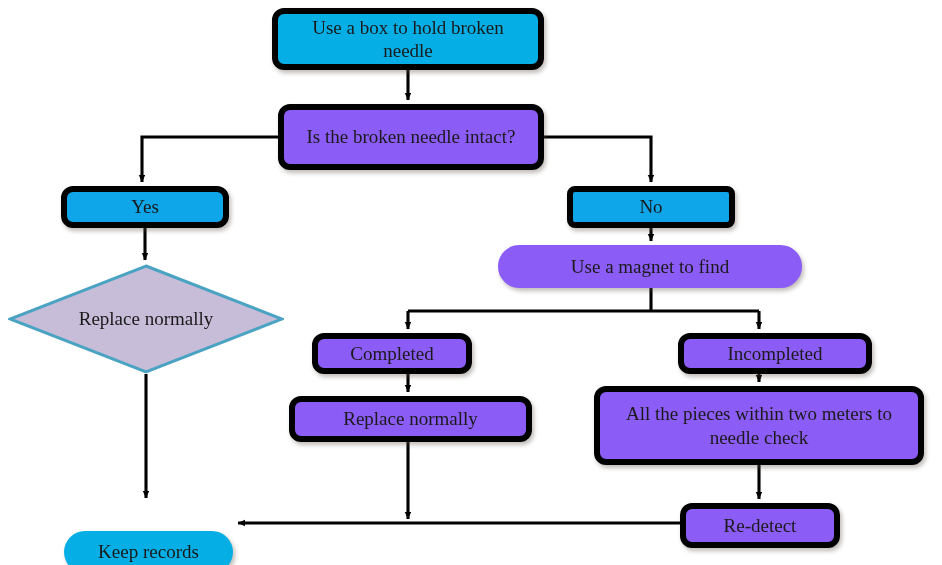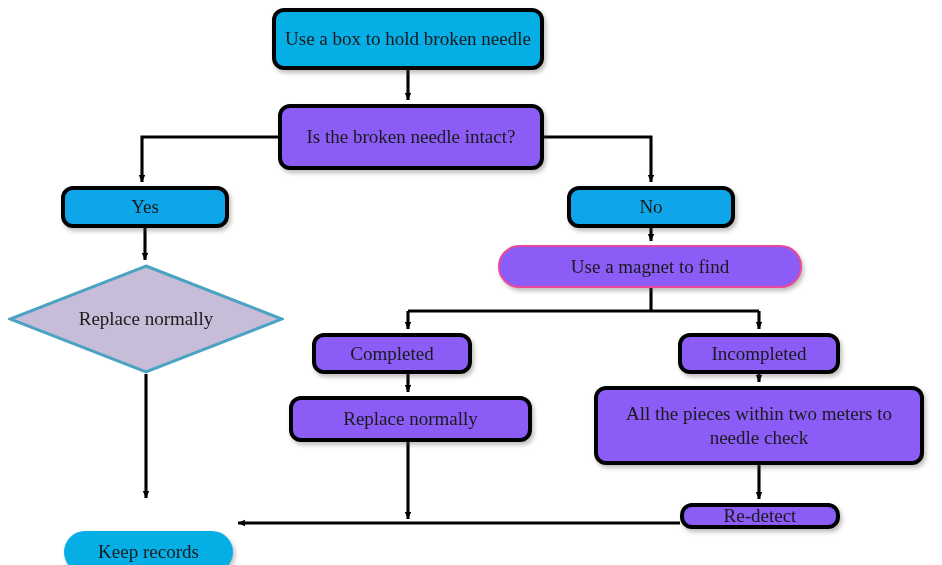--- a/index.html
+++ b/index.html
@@ -34,26 +34,26 @@
     justify-content: center;
     text-align: center;
     color: #1a1a1a;
     font-size: 19px;
     line-height: 1.22;
     padding: 2px 8px;
     z-index: 2;
   }
   
   .shape-roundrect {
-    border: 4px solid #000000;
+    border: 6px solid #000000;
     border-radius: 12px;
     box-shadow: 2px 3px 4px rgba(90,80,70,0.38);
   }
   .shape-stadium {
-    border: 2px solid #ec4899;
+    border: 2px solid #8b5cf6;
     border-radius: 999px;
     box-shadow: 2px 3px 4px rgba(90,80,70,0.38);
   }
   .shape-pill-plain {
     border: none;
     border-radius: 999px;
     box-shadow: 2px 3px 4px rgba(90,80,70,0.38);
   }
   .shape-diamond {
     border: none;
@@ -122,52 +122,52 @@
   </div>
 
   <div class="node shape-roundrect fill-lavender" style="left:278px; top:104px; width:266px; height:66px;">
     <span>Is the broken needle intact?</span>
   </div>
 
   <div class="node shape-roundrect fill-peach" style="left:61px; top:186px; width:168px; height:42px;">
     <span>Yes</span>
   </div>
 
-  <div class="node shape-roundrect fill-peach" style="left:567px; top:186px; width:168px; height:42px;">
+  <div class="node shape-roundrect fill-peach" style="left:567px; top:186px; width:168px; height:42px;border-radius:8px;">
     <span>No</span>
   </div>
 
   <div class="node shape-diamond" style="left:8px; top:264px; width:276px; height:110px;">
     <svg class="diamond-bg" viewBox="0 0 276 110" preserveAspectRatio="none" xmlns="http://www.w3.org/2000/svg">
       <polygon points="138,2 274,55 138,108 2,55" fill="#C7BDD8" stroke="#4BA3C3" stroke-width="3"></polygon>
     </svg>
     <span class="diamond-label">Replace normally</span>
   </div>
 
   <div class="node shape-stadium fill-lavender" style="left:498px; top:245px; width:304px; height:43px;">
     <span>Use a magnet to find</span>
   </div>
 
   <div class="node shape-roundrect fill-lavender" style="left:312px; top:333px; width:160px; height:41px;">
     <span>Completed</span>
   </div>
 
-  <div class="node shape-roundrect fill-lavender" style="left:678px; top:333px; width:162px; height:41px;">
+  <div class="node shape-roundrect fill-lavender" style="left:678px; top:333px; width:194px; height:41px;">
     <span>Incompleted</span>
   </div>
 
   <div class="node shape-roundrect fill-lavender" style="left:289px; top:396px; width:243px; height:46px;">
     <span>Replace normally</span>
   </div>
 
   <div class="node shape-roundrect fill-lavender" style="left:594px; top:386px; width:330px; height:79px;">
     <span>All the pieces within two meters to needle check</span>
   </div>
 
-  <div class="node shape-roundrect fill-lavender" style="left:680px; top:503px; width:160px; height:26px;">
+  <div class="node shape-roundrect fill-lavender" style="left:680px; top:503px; width:160px; height:45px;">
     <span>Re-detect</span>
   </div>
 
   <div class="node shape-pill-plain fill-cyan" style="left:64px; top:531px; width:169px; height:42px;">
     <span>Keep records</span>
   </div>
 
 </div>
 
 </body></html>

